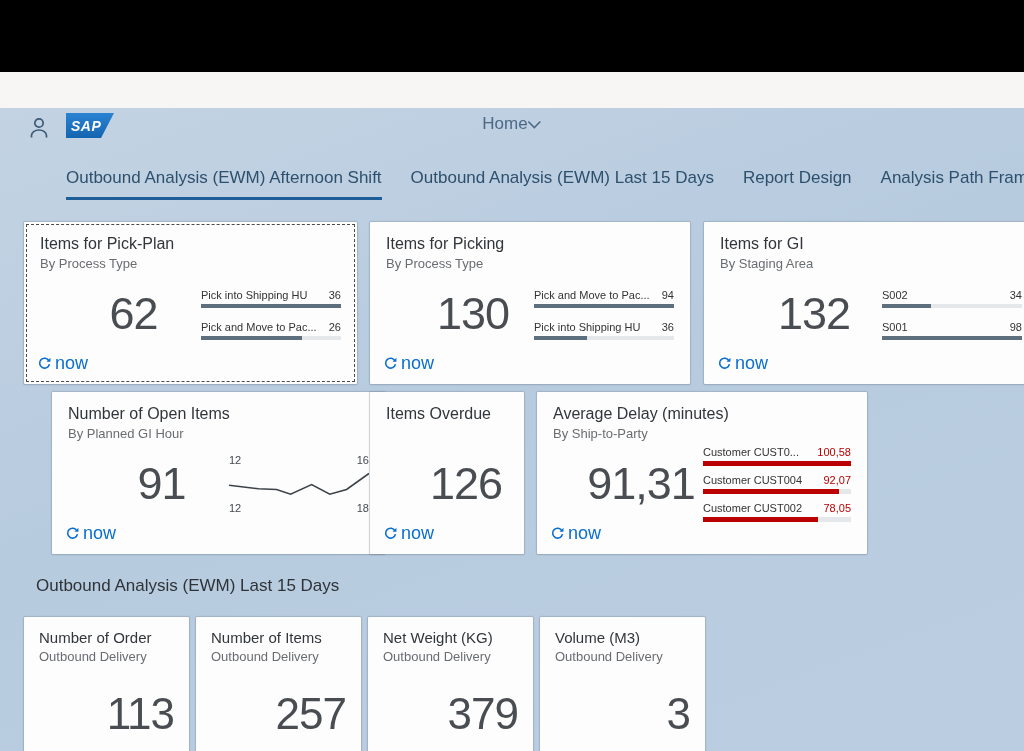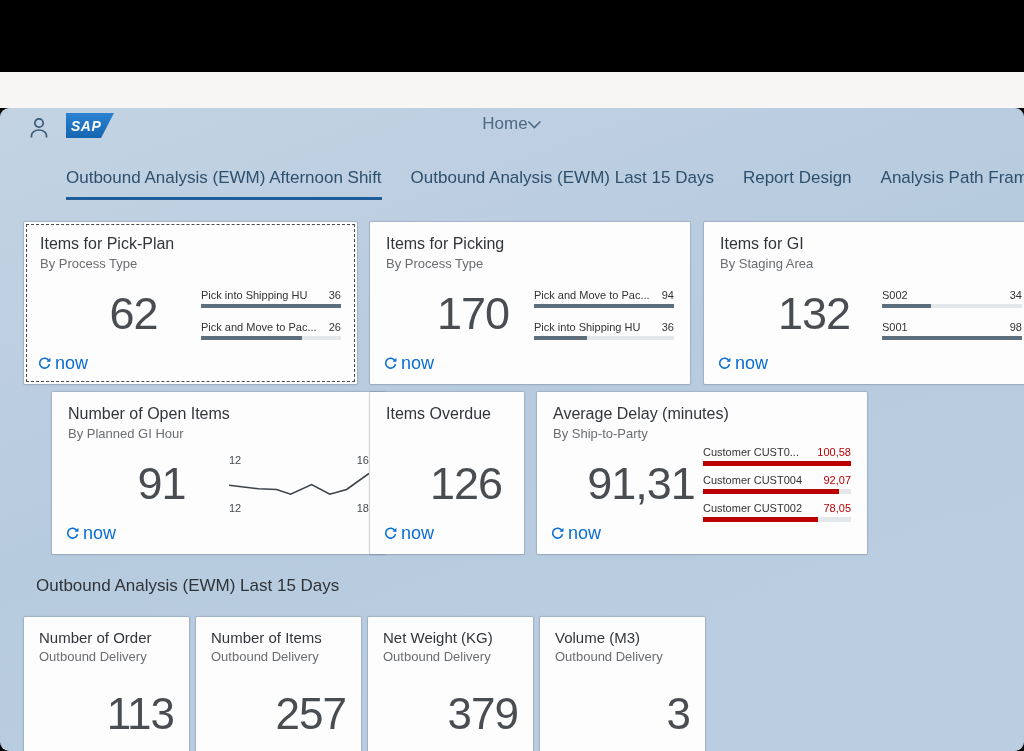--- a/index.html
+++ b/index.html
@@ -6,21 +6,21 @@
   html,body { width:1024px; height:751px; overflow:hidden; background:#000;
               font-family:"Liberation Sans", sans-serif; }
   .canvas { position:relative; width:1024px; height:751px; overflow:hidden; }
 
   
   .black-top   { position:absolute; left:0; top:0; width:1024px; height:72px; background:#000; }
   .white-strip { position:absolute; left:0; top:72px; width:1024px; height:36px; background:#f7f6f4; }
 
   
   .app { position:absolute; left:0; top:108px; width:1024px; height:643px; overflow:hidden;
-         background:linear-gradient(160deg,#c3d3e3 0%,#b7cbdf 45%,#bbcee1 100%);border-radius:9px; }
+         background:linear-gradient(160deg,#c3d3e3 0%,#b7cbdf 45%,#bbcee1 100%); }
 
   
   .shell { position:absolute; left:0; top:0; width:100%; height:42px; }
   .person-btn { position:absolute; left:28px; top:8px; width:22px; height:24px; cursor:pointer; }
   .sap-logo { position:absolute; left:66px; top:5px; width:48px; height:25px;
               background:linear-gradient(180deg,#2a83d2,#1465b0);
               clip-path:polygon(0 0,100% 0,73% 100%,0 100%);
               color:#fff; font-weight:bold; font-style:italic; font-size:14px;
               display:flex; align-items:center; padding-left:5px; letter-spacing:.5px; }
   .home-btn { position:absolute; left:50%; transform:translateX(-50%); top:6px;
@@ -138,21 +138,21 @@
           <path d="M13.4 0.8 L13.4 5 L9.2 5 Z" fill="#0a6ed1"></path>
         </svg>
         <span>now</span>
       </div>
     </div>
 
     <div class="tile" style="left:370px; top:114px; width:320px;">
       <div class="tile-title">Items for Picking</div>
       <div class="tile-sub">By Process Type</div>
       <div class="tile-body">
-        <div class="tile-value">170</div>
+        <div class="tile-value">130</div>
         <div class="micro-chart">
           <div class="mc-row">
             <div class="mc-line">
                 <span class="mc-label">Pick and Move to Pac...</span>
                 <span class="mc-value">94</span>
               </div>
             <div class="mc-track">
                 <div class="mc-fill" style="width: 100%;"></div>
               </div>
           </div>

